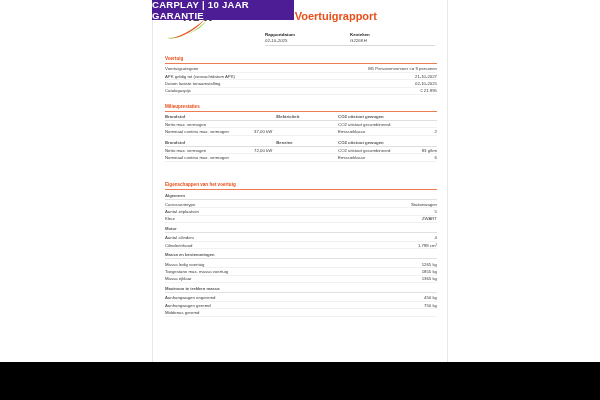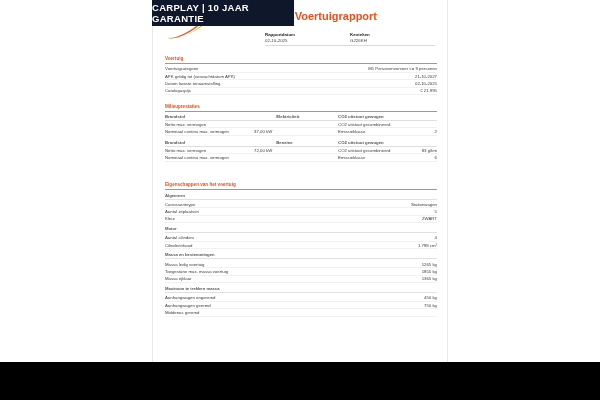--- a/index.html
+++ b/index.html
@@ -19,22 +19,22 @@
     height: 400px;
     background: #ffffff;
     box-sizing: border-box;
   }
   
   .banner {
     position: absolute;
     left: 152px;
     top: 0px;
     width: 142px;
-    height: 26px;
-    background: #0f172a;
+    height: 20px;
+    background: #4c1d95;
     color: #ffffff;
     font-size: 9.5px;
     font-weight: bold;
     letter-spacing: 0.3px;
     display: flex;
     align-items: center;
     justify-content: center;
     z-index: 30;
   }
   

